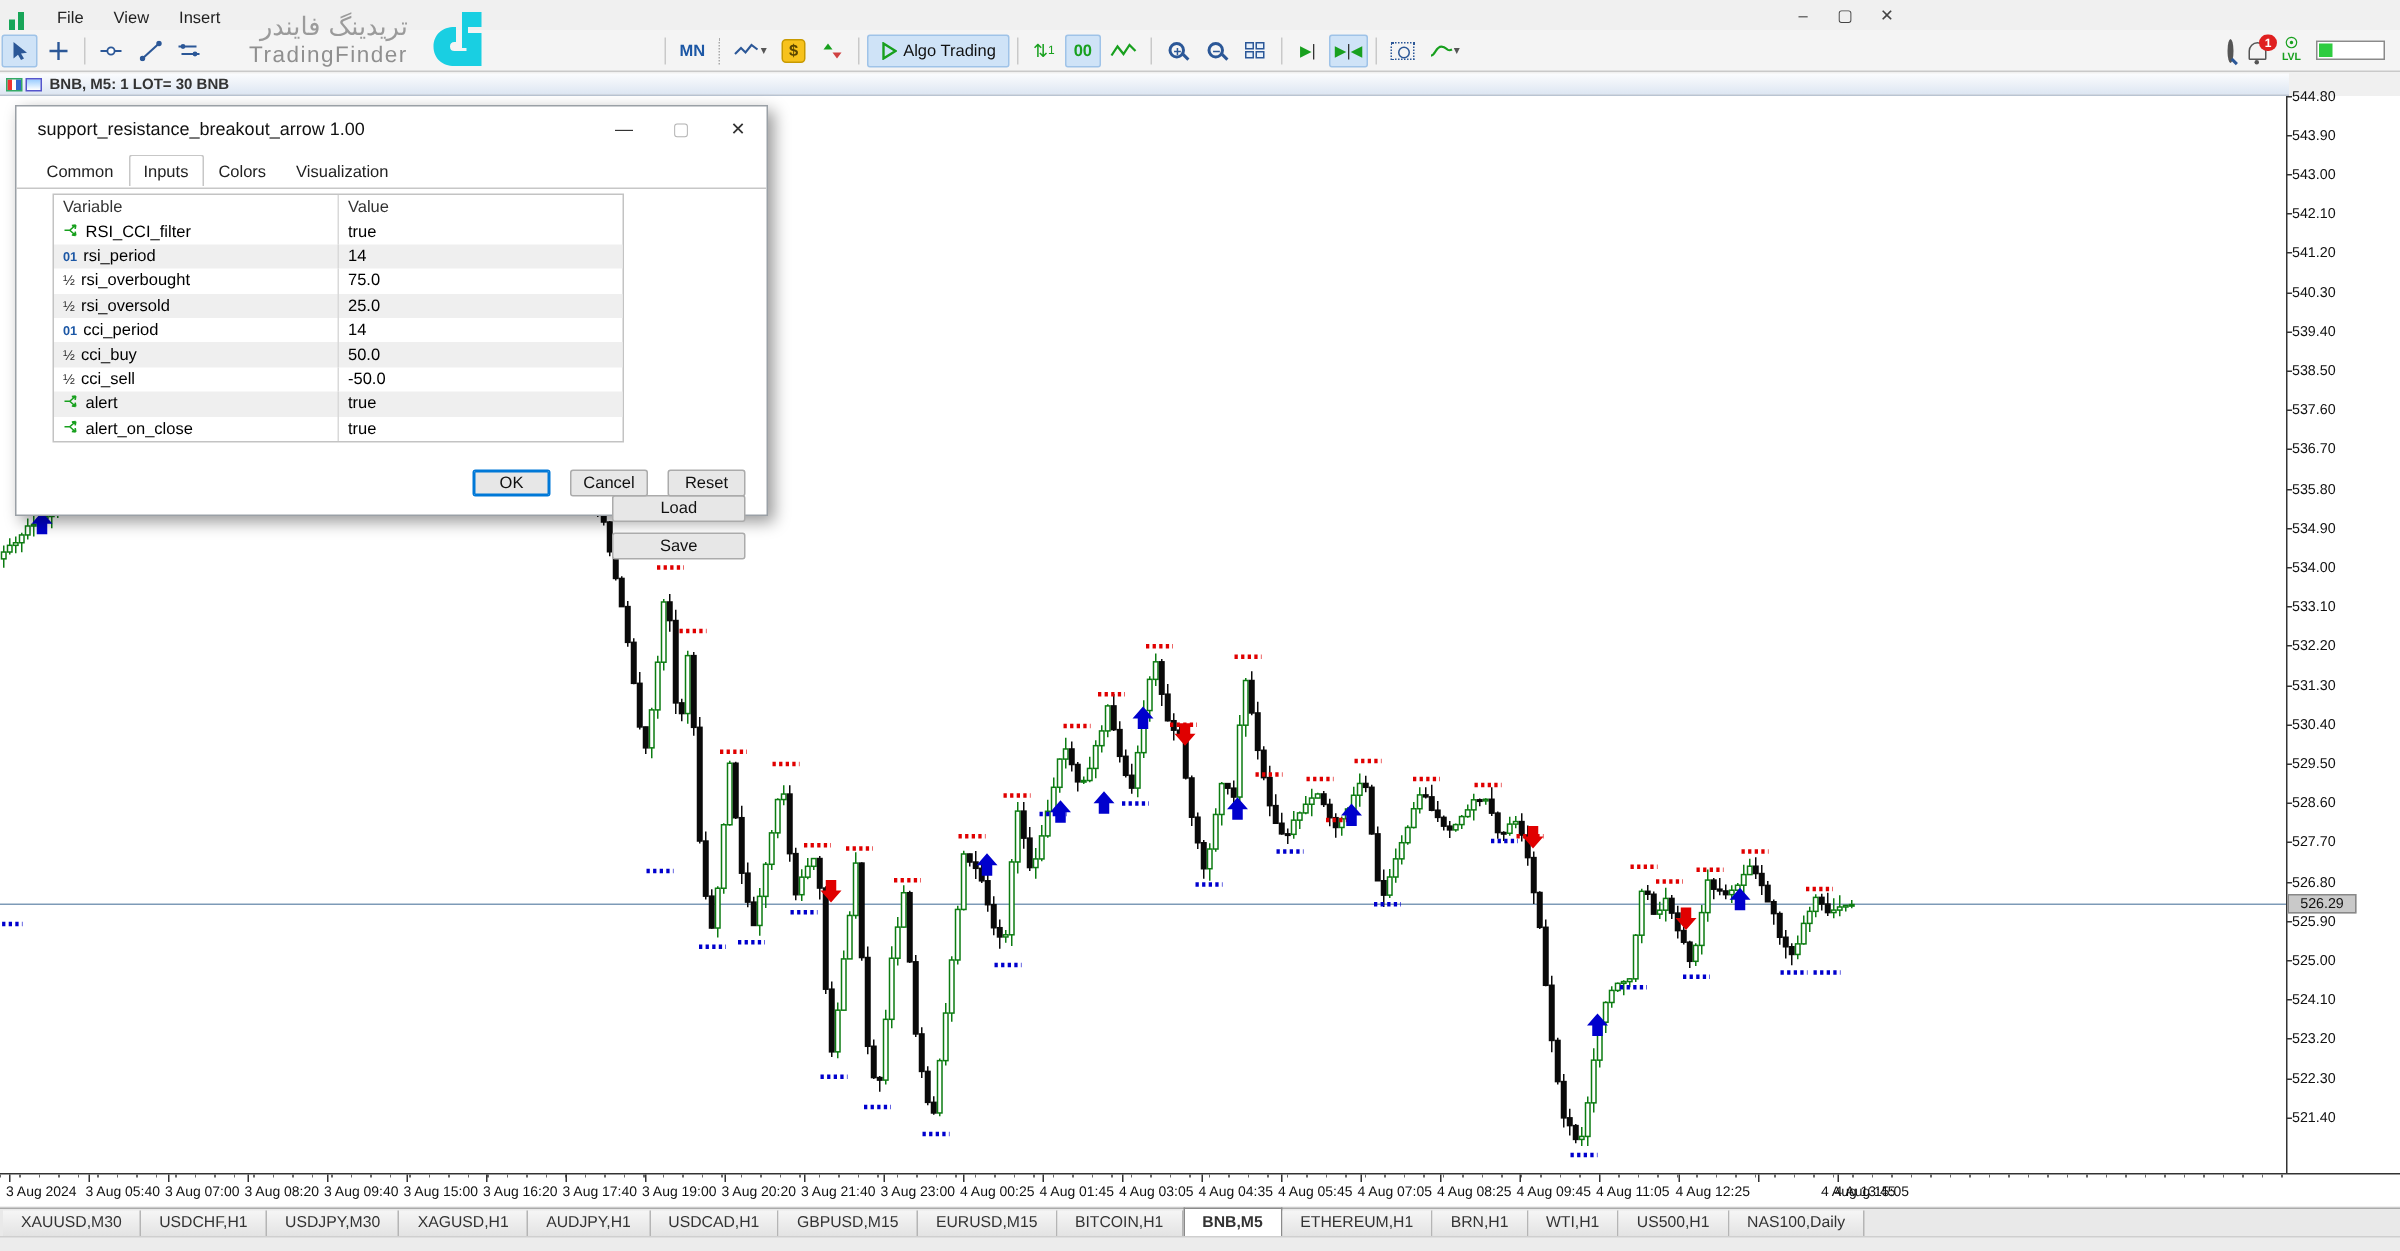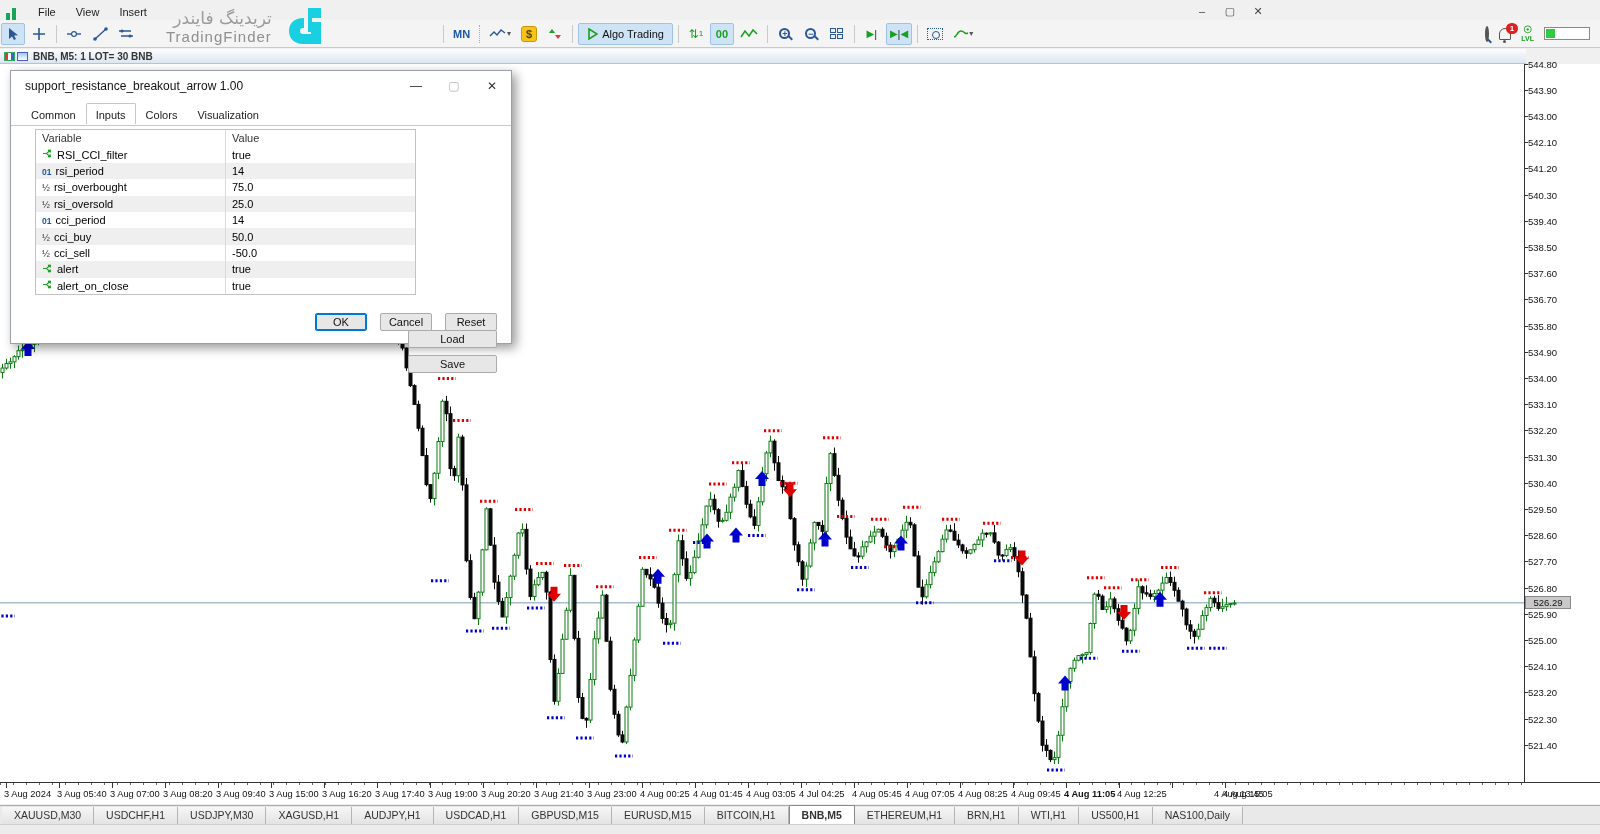--- a/index.html
+++ b/index.html
@@ -1094,31 +1094,31 @@
         <div class="time-label" style="left: 534px;">3 Aug 21:40</div>
         <div class="time-tick" style="left: 589px;"></div>
         <div class="time-label" style="left: 587px;">3 Aug 23:00</div>
         <div class="time-tick" style="left: 642px;"></div>
         <div class="time-label" style="left: 640px;">4 Aug 00:25</div>
         <div class="time-tick" style="left: 695px;"></div>
         <div class="time-label" style="left: 693px;">4 Aug 01:45</div>
         <div class="time-tick" style="left: 748px;"></div>
         <div class="time-label" style="left: 746px;">4 Aug 03:05</div>
         <div class="time-tick" style="left: 801px;"></div>
-        <div class="time-label" style="left: 799px;">4 Jul 04:25</div>
+        <div class="time-label" style="left: 799px;">4 Aug 04:35</div>
         <div class="time-tick" style="left: 854px;"></div>
         <div class="time-label" style="left: 852px;">4 Aug 05:45</div>
         <div class="time-tick" style="left: 907px;"></div>
         <div class="time-label" style="left: 905px;">4 Aug 07:05</div>
         <div class="time-tick" style="left: 960px;"></div>
         <div class="time-label" style="left: 958px;">4 Aug 08:25</div>
         <div class="time-tick" style="left: 1013px;"></div>
         <div class="time-label" style="left: 1011px;">4 Aug 09:45</div>
         <div class="time-tick" style="left: 1066px;"></div>
-        <div class="time-label" style="left: 1064px; font-weight: bold;">4 Aug 11:05</div>
+        <div class="time-label" style="left: 1064px;">4 Aug 11:05</div>
         <div class="time-tick" style="left: 1119px;"></div>
         <div class="time-label" style="left: 1117px;">4 Aug 12:25</div>
         <div class="time-tick" style="left: 1172px;"></div>
         <div class="time-label" style="left: 1170px; margin-left: 44px;">4 Aug 13:45</div>
         <div class="time-tick" style="left: 1225px;"></div>
         <div class="time-label" style="left: 1223px;">4 Aug 15:05</div>
       </div>
   </div>
 
   <div class="symbol-tabs" id="symbol-tabs">

